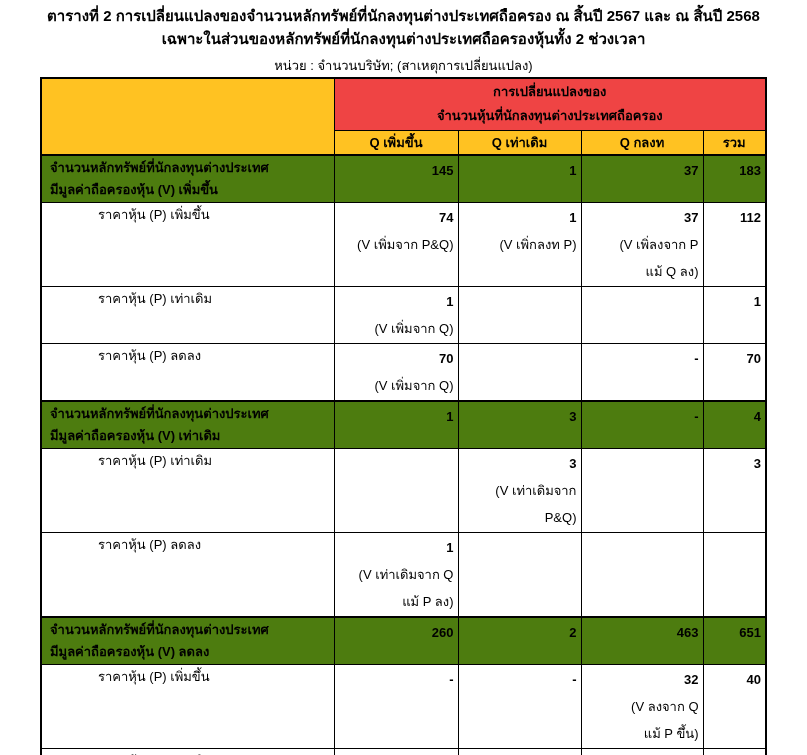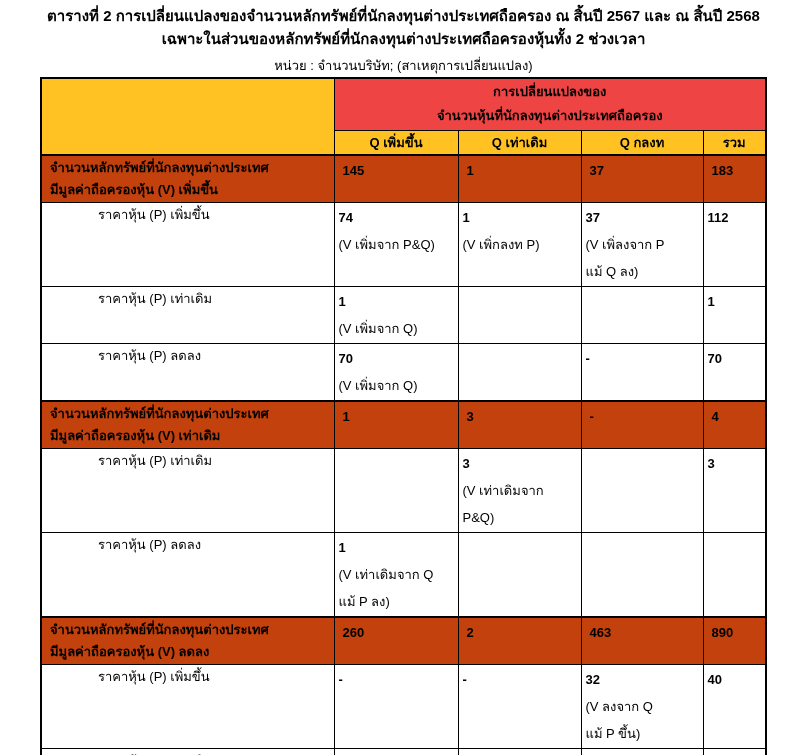--- a/index.html
+++ b/index.html
@@ -55,32 +55,32 @@
   }
   th.col-head {
     background: #FFC222;
     font-weight: bold;
     text-align: center;
     vertical-align: middle;
     height: 19px;
     padding: 0 2px;
   }
   
-  tr.section td { background: #c2410c; padding-left: 8px; }
+  tr.section td { background: #4d7c0f; padding-left: 8px; }
   tr.section { border-top: 2px solid #000; }
   td.label {
     text-align: left;
     padding-left: 6px;
     line-height: 22px;
     padding-top: 4px;
   }
   tr.section td.label { font-weight: bold; }
   tr.sub td.label { padding-left: 56px; font-weight: normal; }
   td.val {
-    text-align: left;
+    text-align: right;
     padding-top: 3px;
   }
   td.val div { line-height: 27px; }
   td.val .num { font-weight: bold; }
   td.val .note { font-weight: normal; }
   tr.section td.val .num { font-weight: bold; }
 </style>
 </head>
 <body>
 
@@ -238,21 +238,21 @@
           <td class="val">
             <div class="num">260</div>
           </td>
           <td class="val">
             <div class="num">2</div>
           </td>
           <td class="val">
             <div class="num">463</div>
           </td>
           <td class="val">
-            <div class="num">890</div>
+            <div class="num">651</div>
           </td>
         </tr>
         <tr class="sub" style="height: 66px;">
           <td class="label">
             <div>ราคาหุ้น (P) เพิ่มขึ้น</div>
           </td>
           <td class="val">
             <div class="num">-</div>
           </td>
           <td class="val">

